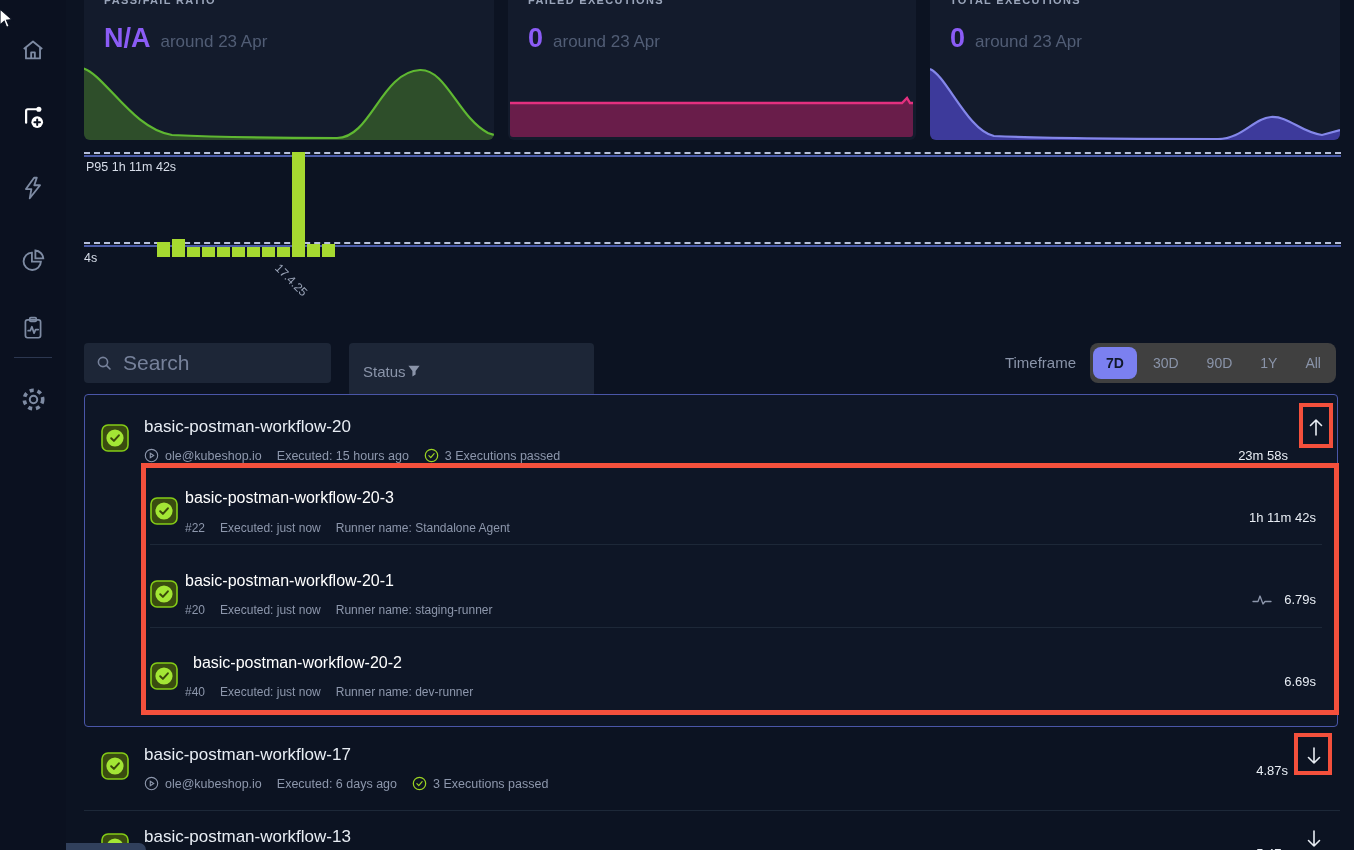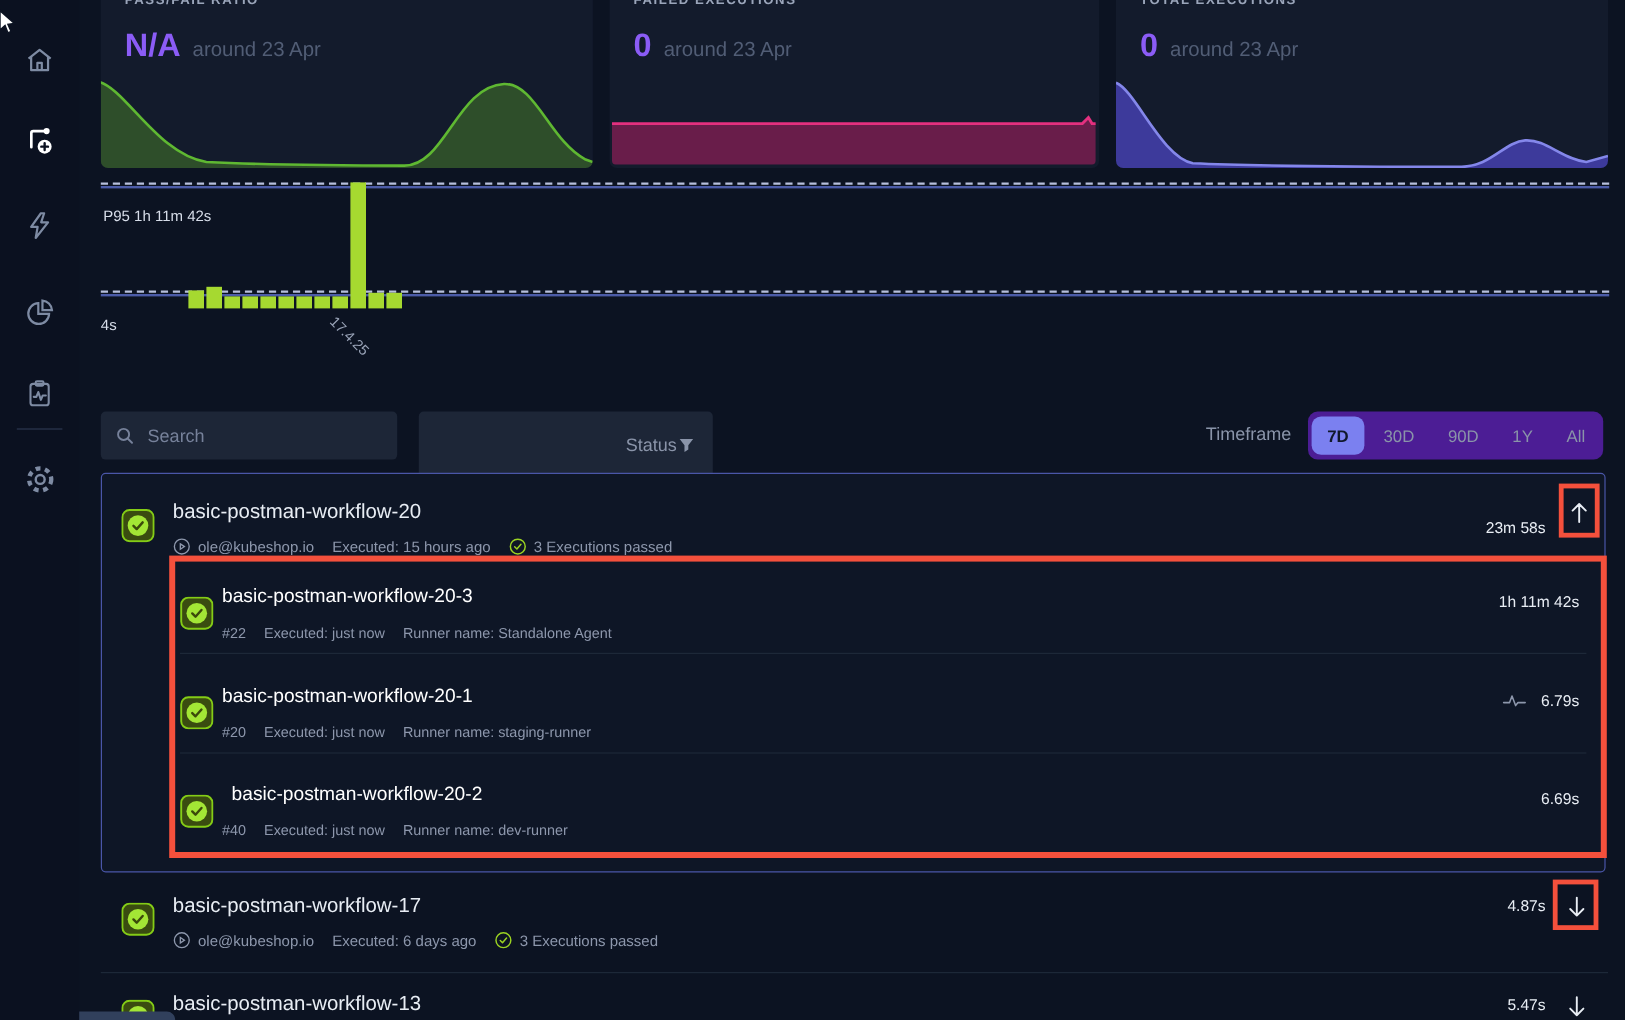--- a/index.html
+++ b/index.html
@@ -22,51 +22,51 @@
   .mc-value{font-size:27px;font-weight:700;color:#8b5cf6;}
   .mc-sub{font-size:17px;color:#515d75;}
   .mc-chart{position:absolute;left:0;bottom:0;width:100%;height:85px;display:block;}
 
   
   .dash-line{position:absolute;left:84px;width:1257px;height:4px;}
   .dash-line .dl-dash{height:0;border-top:2px dashed #c9d2f0;opacity:.9;}
   .dash-line .dl-solid{height:0;border-top:2px solid #4c5ca8;margin-top:1px;}
   .line-p95{top:152px;}
   .line-min{top:242px;}
-  .chart-label{position:absolute;font-size:12.5px;color:#d7dde9;margin-top:13px;}
+  .chart-label{position:absolute;font-size:12.5px;color:#d7dde9;}
   .p95-label{left:86px;top:160px;}
   .min-label{left:84px;top:251px;}
   .bars{position:absolute;left:157px;top:152px;height:105px;display:flex;align-items:flex-end;gap:2px;}
   .bar{width:13px;}
   .x-tick{position:absolute;left:282px;top:261px;font-size:12px;color:#98a2b6;transform:rotate(45deg);transform-origin:left top;white-space:nowrap;}
 
   
   .search-box{position:absolute;left:84px;top:343px;width:247px;height:40px;background:#1d2637;border-radius:4px;
               display:flex;align-items:center;gap:9px;padding:0 12px;box-sizing:border-box;}
-  .search-box input{background:transparent;border:0;outline:0;color:#cfd6e4;font-size:15px;width:100%;font-family:inherit;}
+  .search-box input{background:transparent;border:0;outline:0;color:#cfd6e4;font-size:21px;width:100%;font-family:inherit;}
   .search-box input::placeholder{color:#76819a;}
   .status-box{position:absolute;left:349px;top:343px;width:245px;height:56px;background:#1d2637;border-radius:4px;
-              display:flex;align-items:center;justify-content:flex-end;padding:5px 14px;box-sizing:border-box;cursor:pointer;}
+              display:flex;align-items:center;justify-content:flex-start;padding:5px 14px;box-sizing:border-box;cursor:pointer;}
   .status-label{font-size:15px;color:#8a94a9;}
   .tf-label{position:absolute;right:278px;top:354px;font-size:15px;color:#8a94a9;}
-  .tf-group{position:absolute;left:1090px;top:343px;width:246px;height:40px;background:#4c1d95;border-radius:8px;
+  .tf-group{position:absolute;left:1090px;top:343px;width:246px;height:40px;background:#404040;border-radius:8px;
             display:flex;align-items:center;justify-content:space-between;padding:0 3px;box-sizing:border-box;}
   .tf-option{font-size:14px;color:#8a94a9;padding:0 12px;height:32px;line-height:32px;border-radius:8px;cursor:pointer;}
   .tf-option.selected{background:#7b80f0;color:#10182b;font-weight:700;padding:0 13px;}
 
   
   .wf-card{position:absolute;left:84px;top:394px;width:1254px;height:333px;border:1px solid #4a56a8;border-radius:4px;
            background:#0e1626;box-sizing:border-box;}
   .status-icon{position:absolute;width:28px;height:28px;}
   .wf-title{position:absolute;font-size:17px;font-weight:500;color:#e8edf4;white-space:nowrap;cursor:pointer;}
   .wf-meta{position:absolute;display:flex;align-items:center;gap:15px;font-size:12.5px;color:#8d97ac;white-space:nowrap;}
   .meta-item{display:flex;align-items:center;gap:6px;}
   .exec-title{position:absolute;font-size:16px;font-weight:500;color:#ffffff;white-space:nowrap;cursor:pointer;}
   .exec-meta{position:absolute;display:flex;align-items:center;gap:15px;font-size:12px;color:#8d97ac;white-space:nowrap;}
-  .dur{position:absolute;font-size:13px;color:#e8edf4;display:flex;align-items:center;gap:12px;}
+  .dur{position:absolute;font-size:13px;color:#e8edf4;display:flex;align-items:center;gap:12px;margin-top:16px;}
   .arrow-btn{position:absolute;width:22px;height:24px;display:flex;align-items:center;justify-content:center;cursor:pointer;}
   .row-divider{position:absolute;height:1px;background:#1d2838;}
 
   
   .anno{position:absolute;border:4px solid #f4503c;z-index:8;pointer-events:none;}
   .anno-up{left:1299px;top:403px;width:26px;height:37px;}
   .anno-group{left:141px;top:463px;width:1188px;height:242px;border-width:5px;}
   .anno-down{left:1294px;top:733px;width:30px;height:34px;}
 
   .peek{position:absolute;left:5px;bottom:0;width:141px;height:7px;background:#31405c;border-radius:8px 8px 0 0;}

